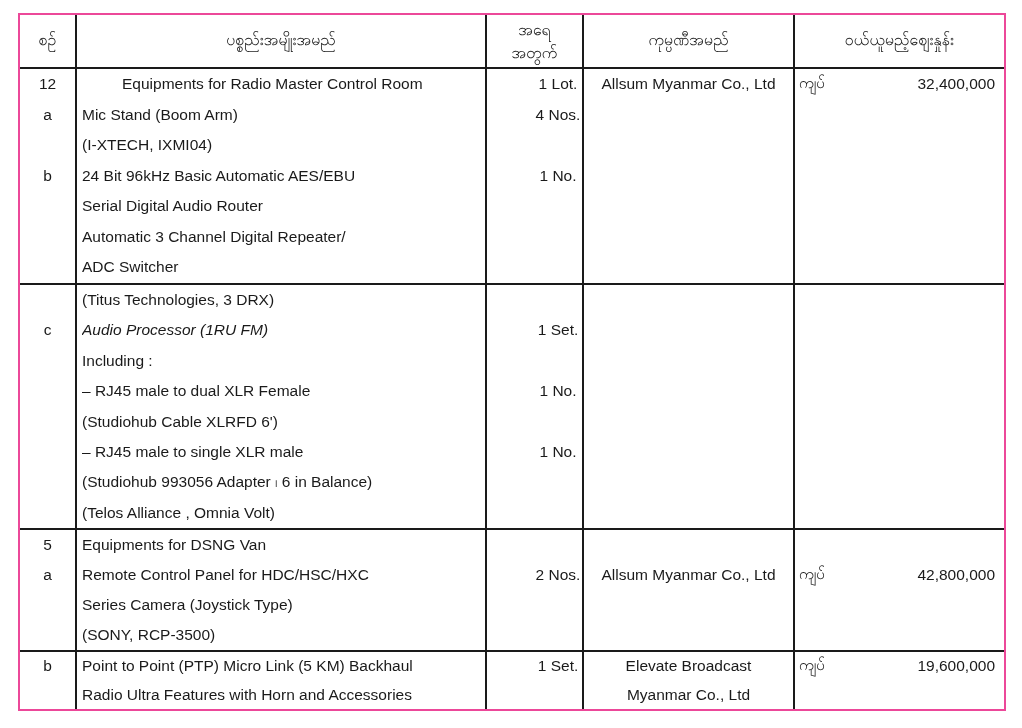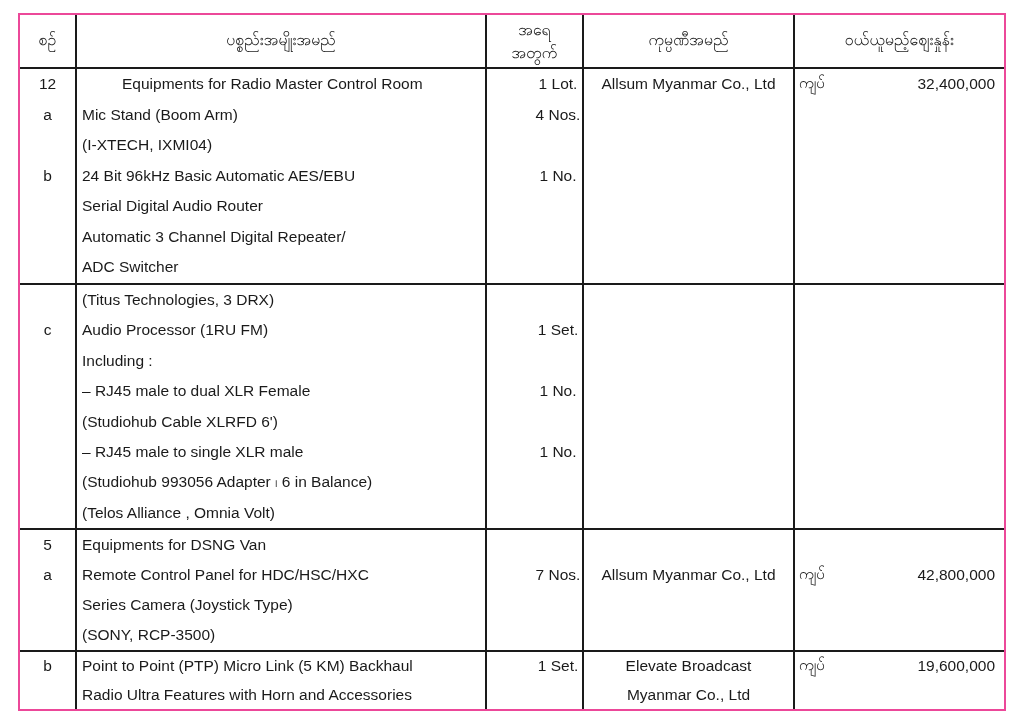--- a/index.html
+++ b/index.html
@@ -125,21 +125,21 @@
             <div class="line" style="height: 30.375px; line-height: 30.375px;">c</div>
             <div class="line" style="height: 30.375px; line-height: 30.375px;"></div>
             <div class="line" style="height: 30.375px; line-height: 30.375px;"></div>
             <div class="line" style="height: 30.375px; line-height: 30.375px;"></div>
             <div class="line" style="height: 30.375px; line-height: 30.375px;"></div>
             <div class="line" style="height: 30.375px; line-height: 30.375px;"></div>
             <div class="line" style="height: 30.375px; line-height: 30.375px;"></div>
           </div>
           <div class="cell c-item">
             <div class="line" style="height: 30.375px; line-height: 30.375px;">(Titus Technologies, 3 DRX)</div>
-            <div class="line" style="height: 30.375px; line-height: 30.375px;">Audio Processor (1RU FM)</div>
+            <div class="line" style="height: 30.375px; line-height: 30.375px; font-style: italic;">Audio Processor (1RU FM)</div>
             <div class="line" style="height: 30.375px; line-height: 30.375px;">Including :</div>
             <div class="line" style="height: 30.375px; line-height: 30.375px;">– RJ45 male to dual XLR Female</div>
             <div class="line" style="height: 30.375px; line-height: 30.375px;">(Studiohub Cable XLRFD 6')</div>
             <div class="line" style="height: 30.375px; line-height: 30.375px;">– RJ45 male to single XLR male</div>
             <div class="line" style="height: 30.375px; line-height: 30.375px;">(Studiohub 993056 Adapter ၊ 6 in Balance)</div>
             <div class="line" style="height: 30.375px; line-height: 30.375px;">(Telos Alliance , Omnia Volt)</div>
           </div>
           <div class="cell c-qty">
             <div class="line" style="height: 30.375px; line-height: 30.375px;"></div>
             <div class="line" style="height: 30.375px; line-height: 30.375px;">1 Set.</div>
@@ -170,21 +170,21 @@
             <div class="line" style="height: 30px; line-height: 30px;"></div>
           </div>
           <div class="cell c-item">
             <div class="line" style="height: 30px; line-height: 30px;">Equipments for DSNG Van</div>
             <div class="line" style="height: 30px; line-height: 30px;">Remote Control Panel for HDC/HSC/HXC</div>
             <div class="line" style="height: 30px; line-height: 30px;">Series Camera (Joystick Type)</div>
             <div class="line" style="height: 30px; line-height: 30px;">(SONY, RCP-3500)</div>
           </div>
           <div class="cell c-qty">
             <div class="line" style="height: 30px; line-height: 30px;"></div>
-            <div class="line" style="height: 30px; line-height: 30px;">7 Nos.</div>
+            <div class="line" style="height: 30px; line-height: 30px;">2 Nos.</div>
             <div class="line" style="height: 30px; line-height: 30px;"></div>
             <div class="line" style="height: 30px; line-height: 30px;"></div>
           </div>
           <div class="cell c-company">
             <div class="line" style="height: 30px; line-height: 30px;"></div>
             <div class="line" style="height: 30px; line-height: 30px;">Allsum Myanmar Co., Ltd</div>
             <div class="line" style="height: 30px; line-height: 30px;"></div>
             <div class="line" style="height: 30px; line-height: 30px;"></div>
           </div>
           <div class="cell c-price last">

